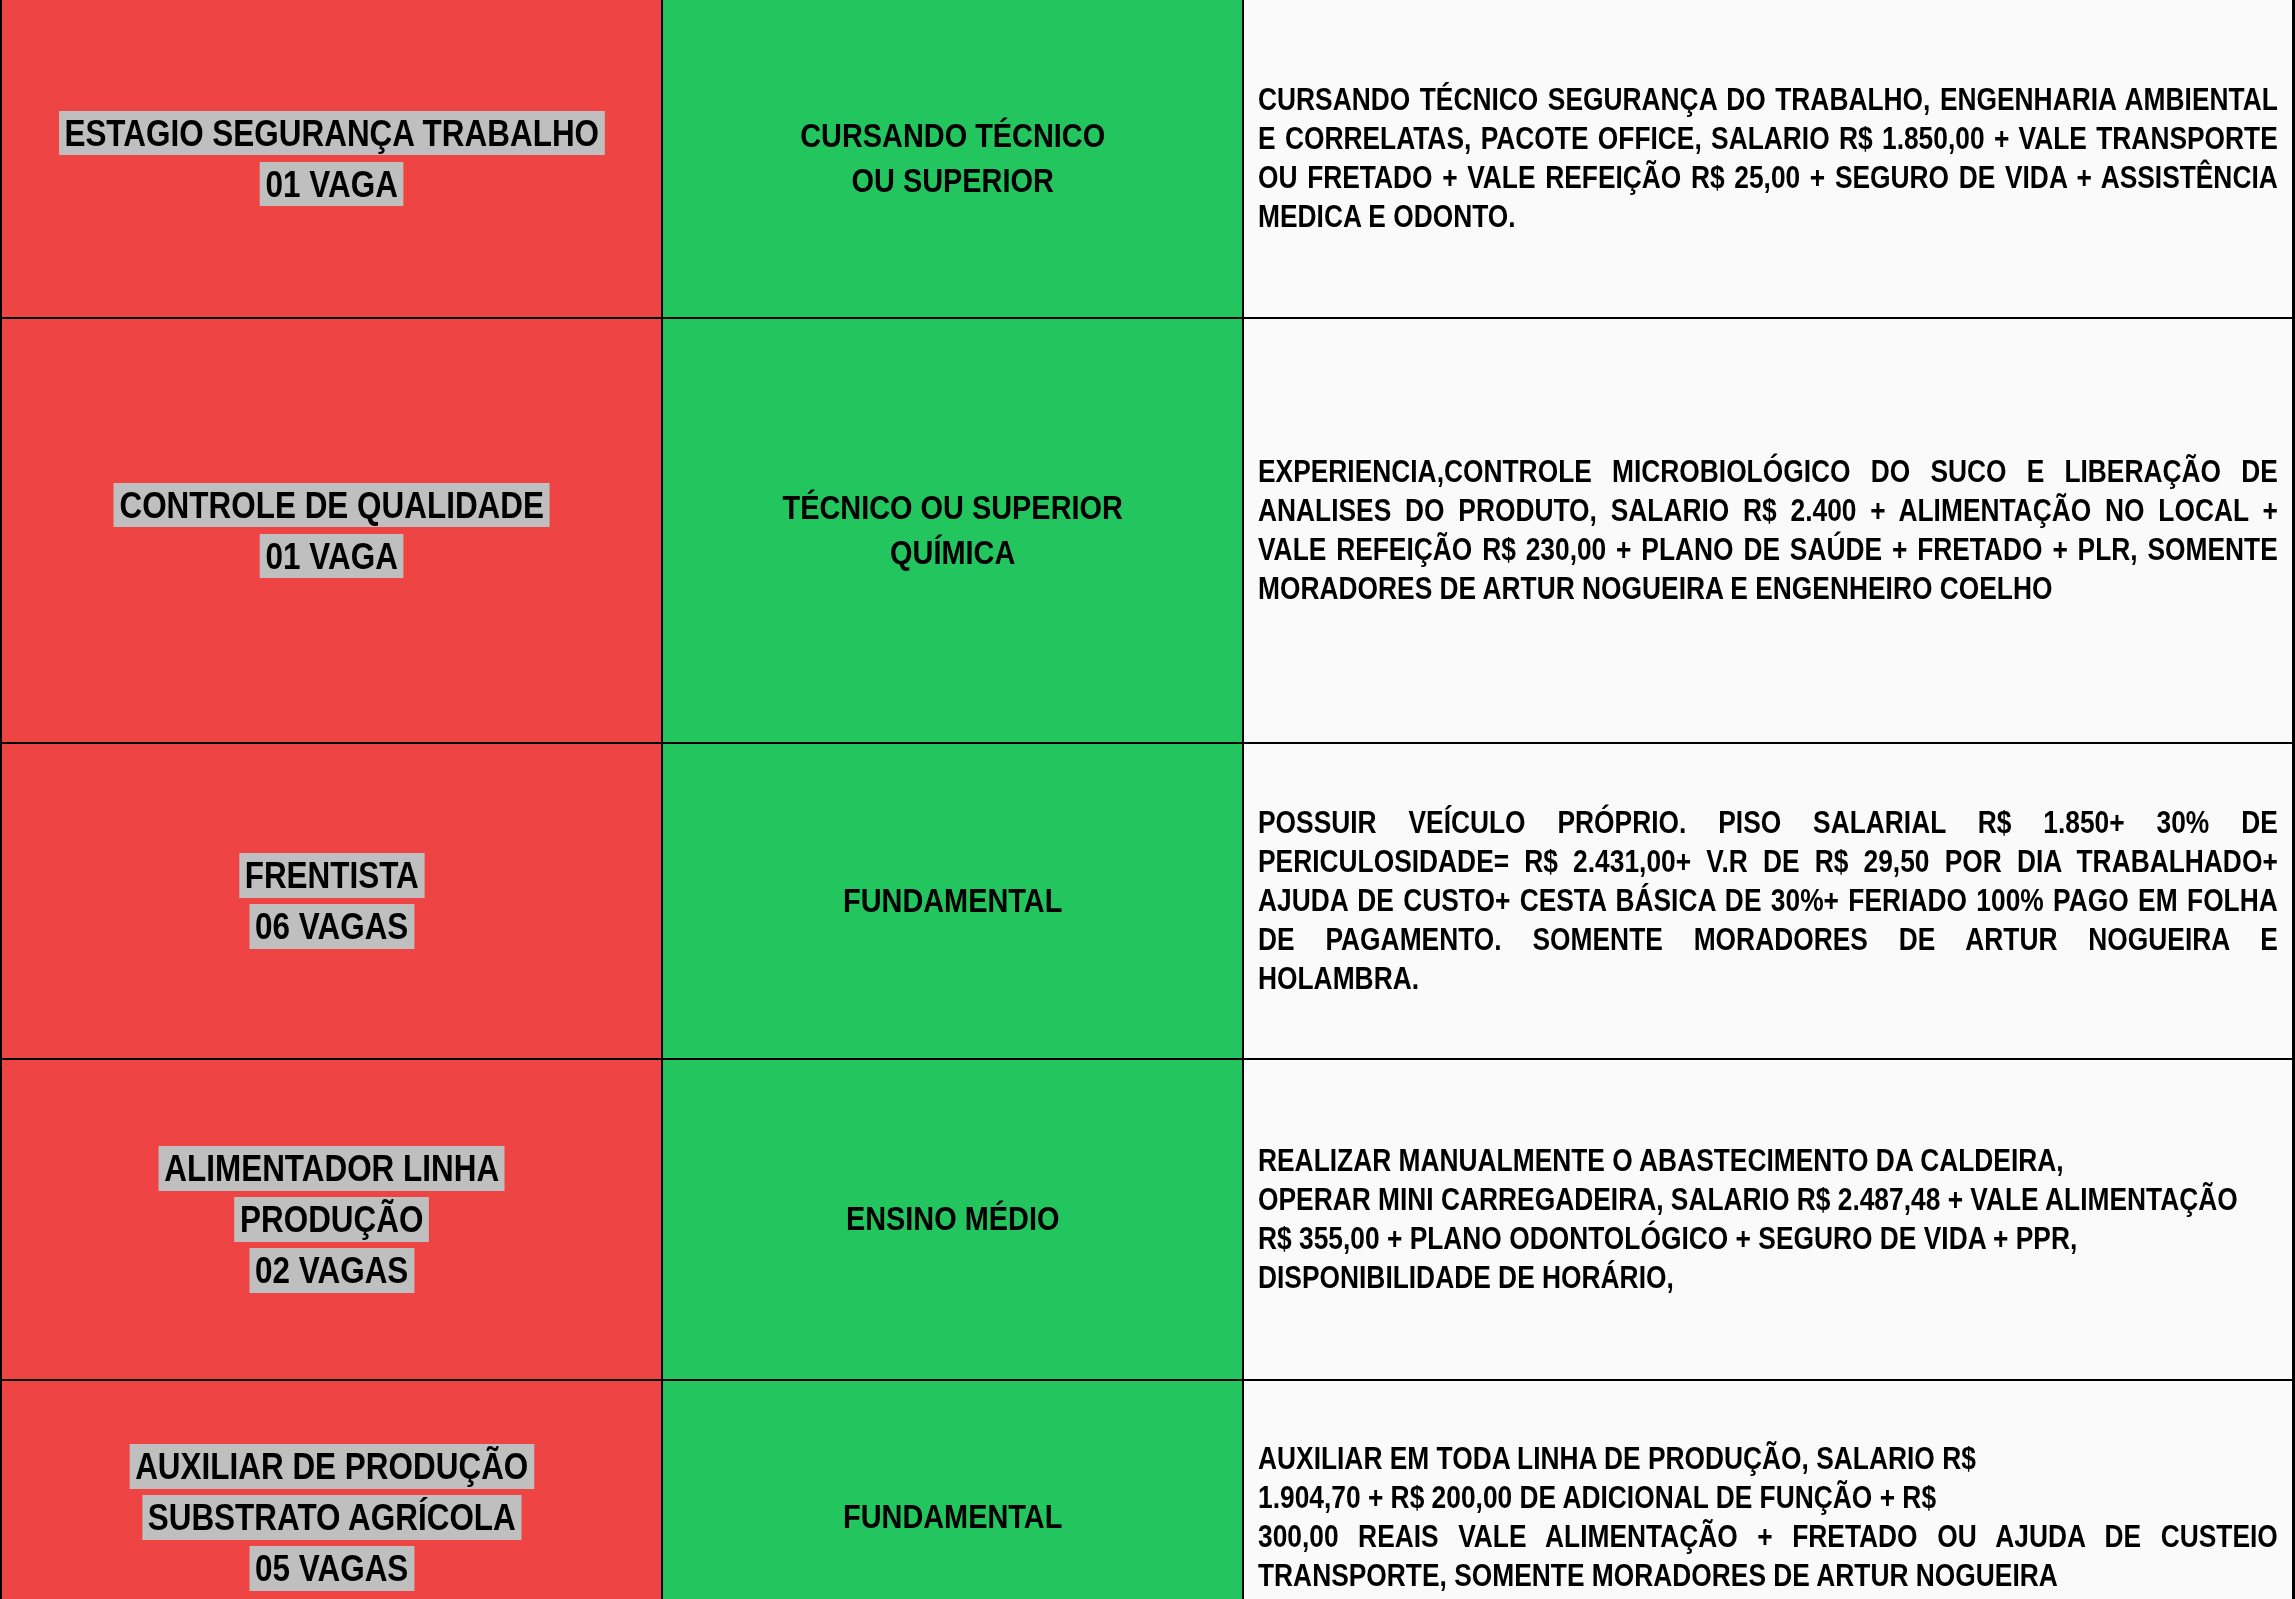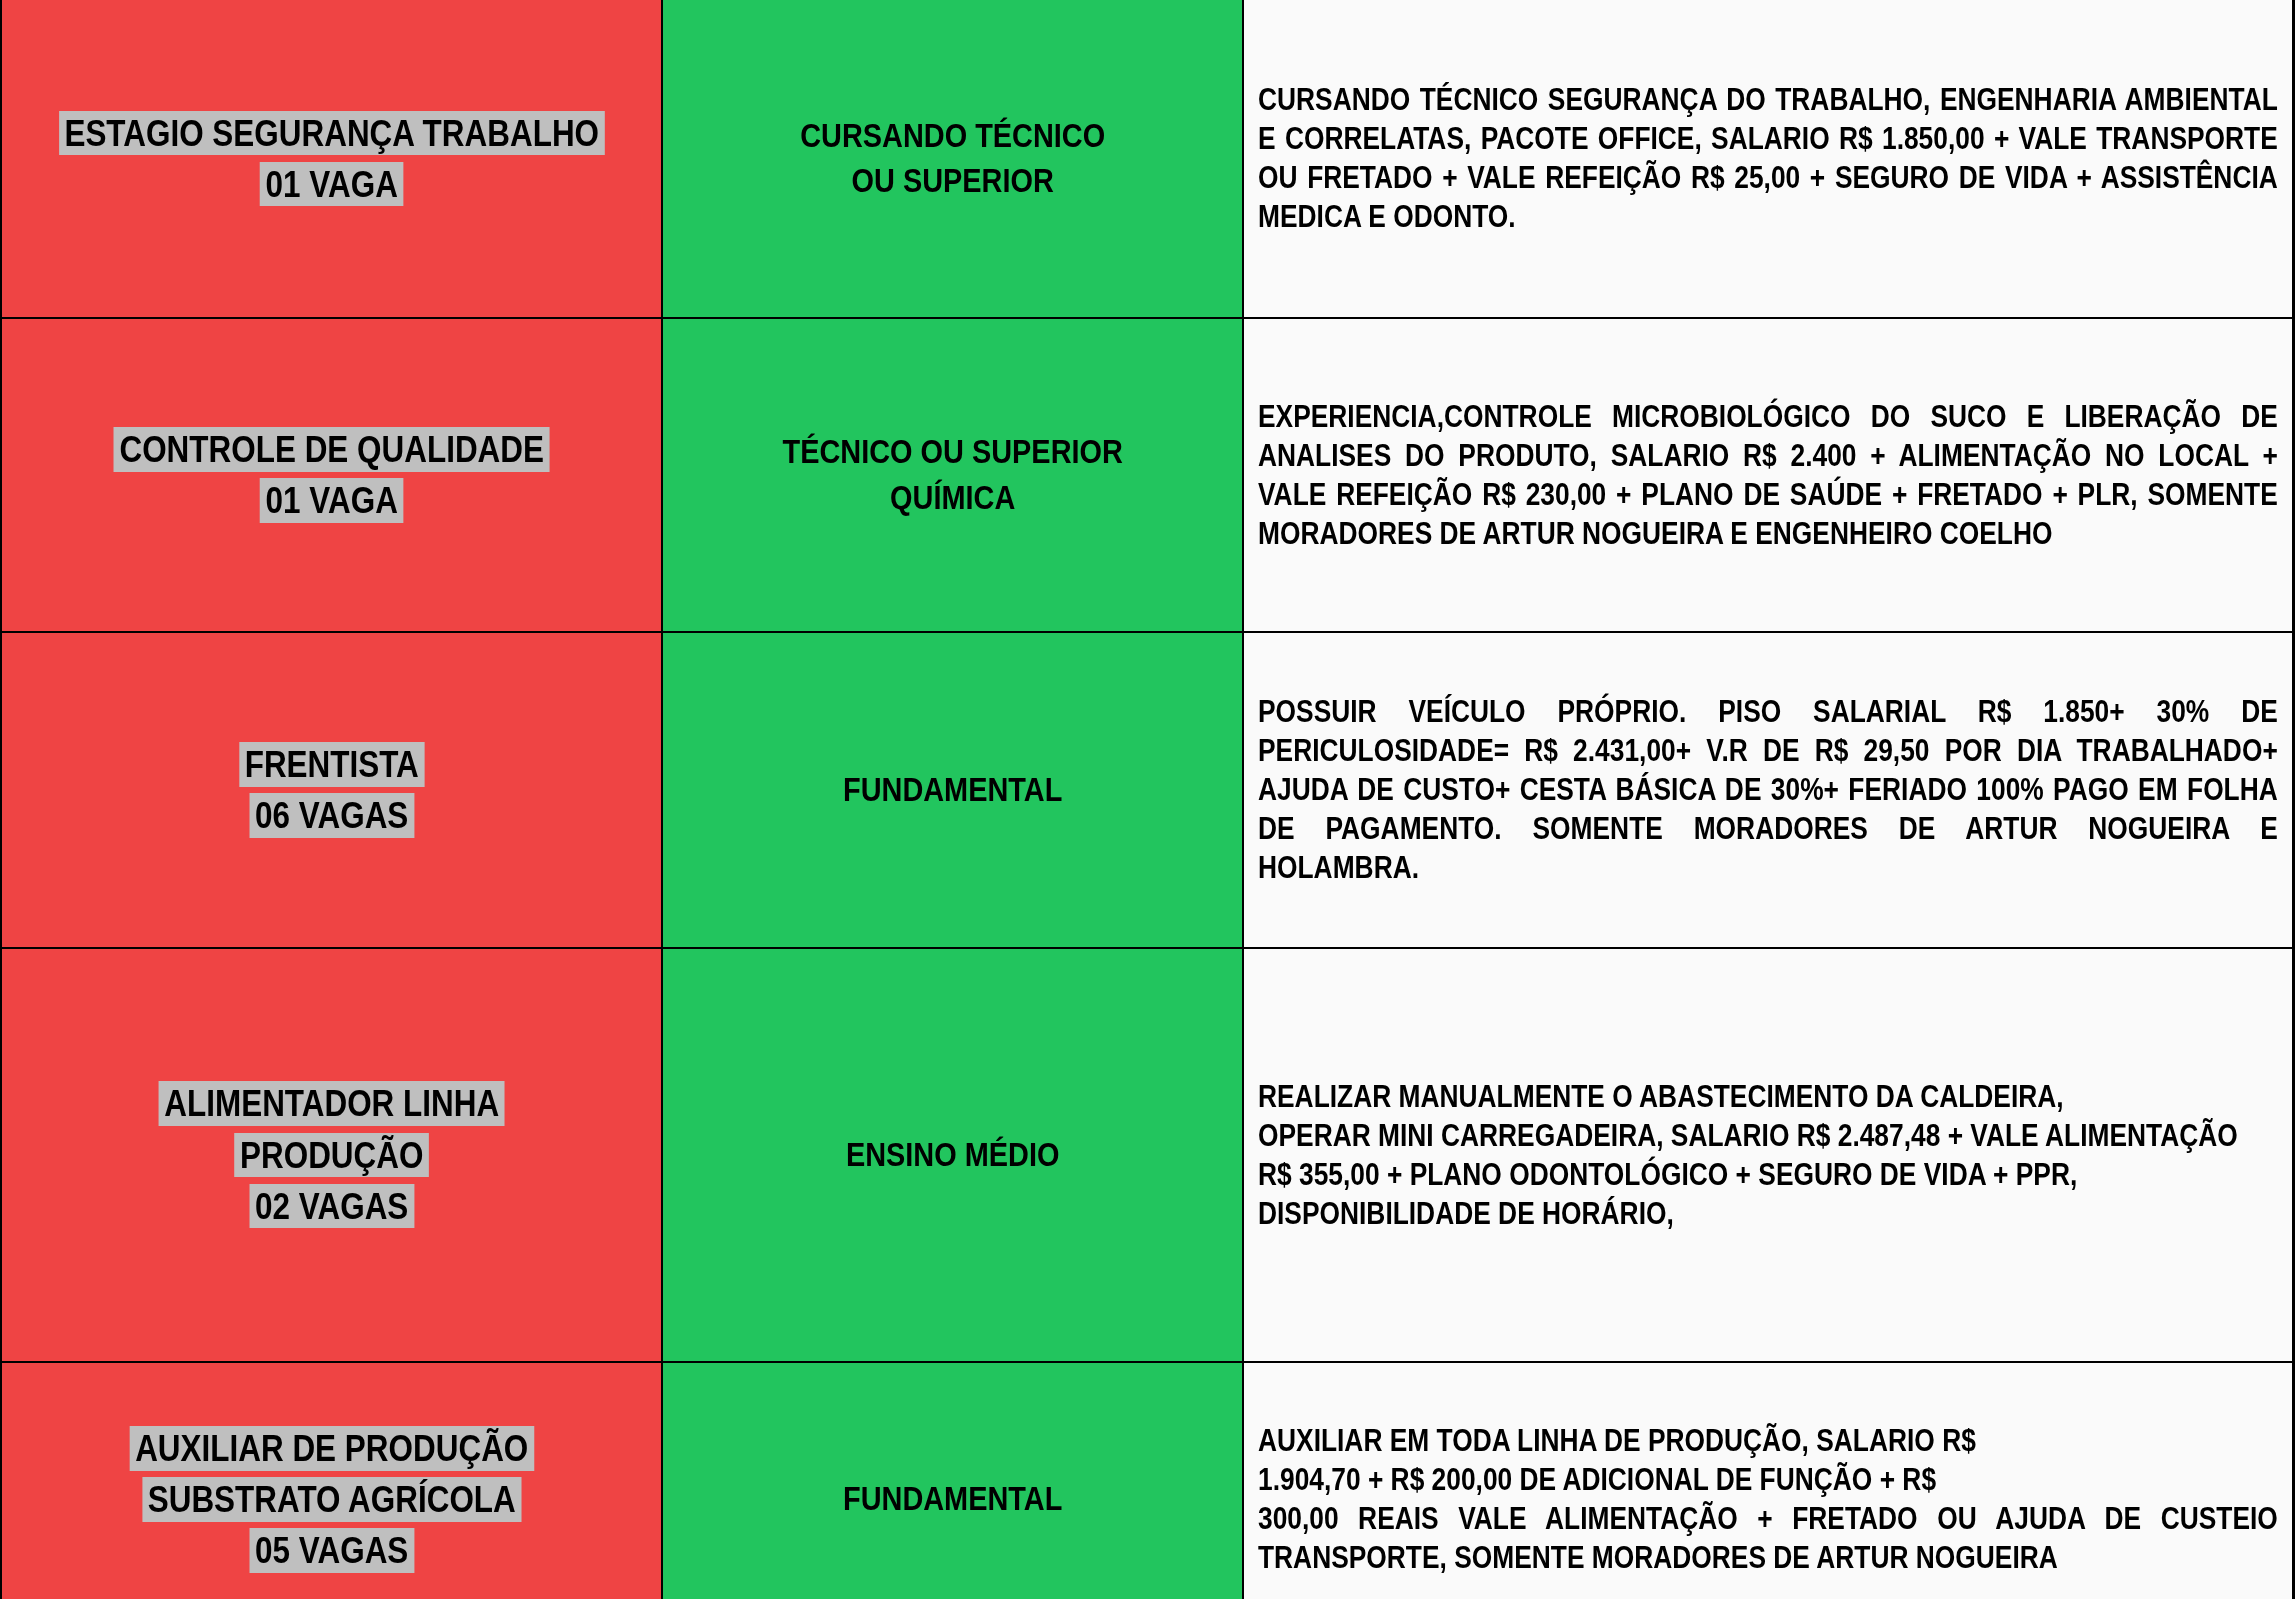--- a/index.html
+++ b/index.html
@@ -66,21 +66,21 @@
 01 VAGA</span></div>
     </td>
     <td class="c2">
       <div class="narrow squeeze-c edu">CURSANDO TÉCNICO
 OU SUPERIOR</div>
     </td>
     <td class="c3">
       <div class="narrow squeeze-l desc justify">CURSANDO TÉCNICO SEGURANÇA DO TRABALHO, ENGENHARIA AMBIENTAL E CORRELATAS, PACOTE OFFICE, SALARIO R$ 1.850,00 + VALE TRANSPORTE OU FRETADO + VALE REFEIÇÃO R$ 25,00 + SEGURO DE VIDA + ASSISTÊNCIA MEDICA E ODONTO.</div>
     </td>
   </tr>
-      <tr style="height: 314px;">
+      <tr style="height: 425px;">
     <td class="c1">
       <div class="narrow squeeze-c job-title"><span class="hl">CONTROLE DE QUALIDADE
 01 VAGA</span></div>
     </td>
     <td class="c2">
       <div class="narrow squeeze-c edu">TÉCNICO OU SUPERIOR
 QUÍMICA</div>
     </td>
     <td class="c3">
       <div class="narrow squeeze-l desc justify">EXPERIENCIA,CONTROLE MICROBIOLÓGICO DO SUCO E LIBERAÇÃO DE ANALISES DO PRODUTO, SALARIO R$ 2.400 + ALIMENTAÇÃO NO LOCAL + VALE REFEIÇÃO R$ 230,00 + PLANO DE SAÚDE + FRETADO + PLR, SOMENTE MORADORES DE ARTUR NOGUEIRA E ENGENHEIRO COELHO</div>
@@ -91,21 +91,21 @@
       <div class="narrow squeeze-c job-title"><span class="hl">FRENTISTA
 06 VAGAS</span></div>
     </td>
     <td class="c2">
       <div class="narrow squeeze-c edu">FUNDAMENTAL</div>
     </td>
     <td class="c3">
       <div class="narrow squeeze-l desc justify">POSSUIR VEÍCULO PRÓPRIO. PISO SALARIAL R$ 1.850+ 30% DE PERICULOSIDADE= R$ 2.431,00+ V.R DE R$ 29,50 POR DIA TRABALHADO+ AJUDA DE CUSTO+ CESTA BÁSICA DE 30%+ FERIADO 100% PAGO EM FOLHA DE PAGAMENTO. SOMENTE MORADORES DE ARTUR NOGUEIRA E HOLAMBRA.</div>
     </td>
   </tr>
-      <tr style="height: 414px; margin-left: 24px;">
+      <tr style="height: 321px; margin-left: 24px;">
     <td class="c1">
       <div class="narrow squeeze-c job-title"><span class="hl">ALIMENTADOR LINHA
 PRODUÇÃO
 02 VAGAS</span></div>
     </td>
     <td class="c2">
       <div class="narrow squeeze-c edu">ENSINO MÉDIO</div>
     </td>
     <td class="c3">
       <div class="narrow squeeze-l desc left">REALIZAR MANUALMENTE O ABASTECIMENTO DA CALDEIRA,

